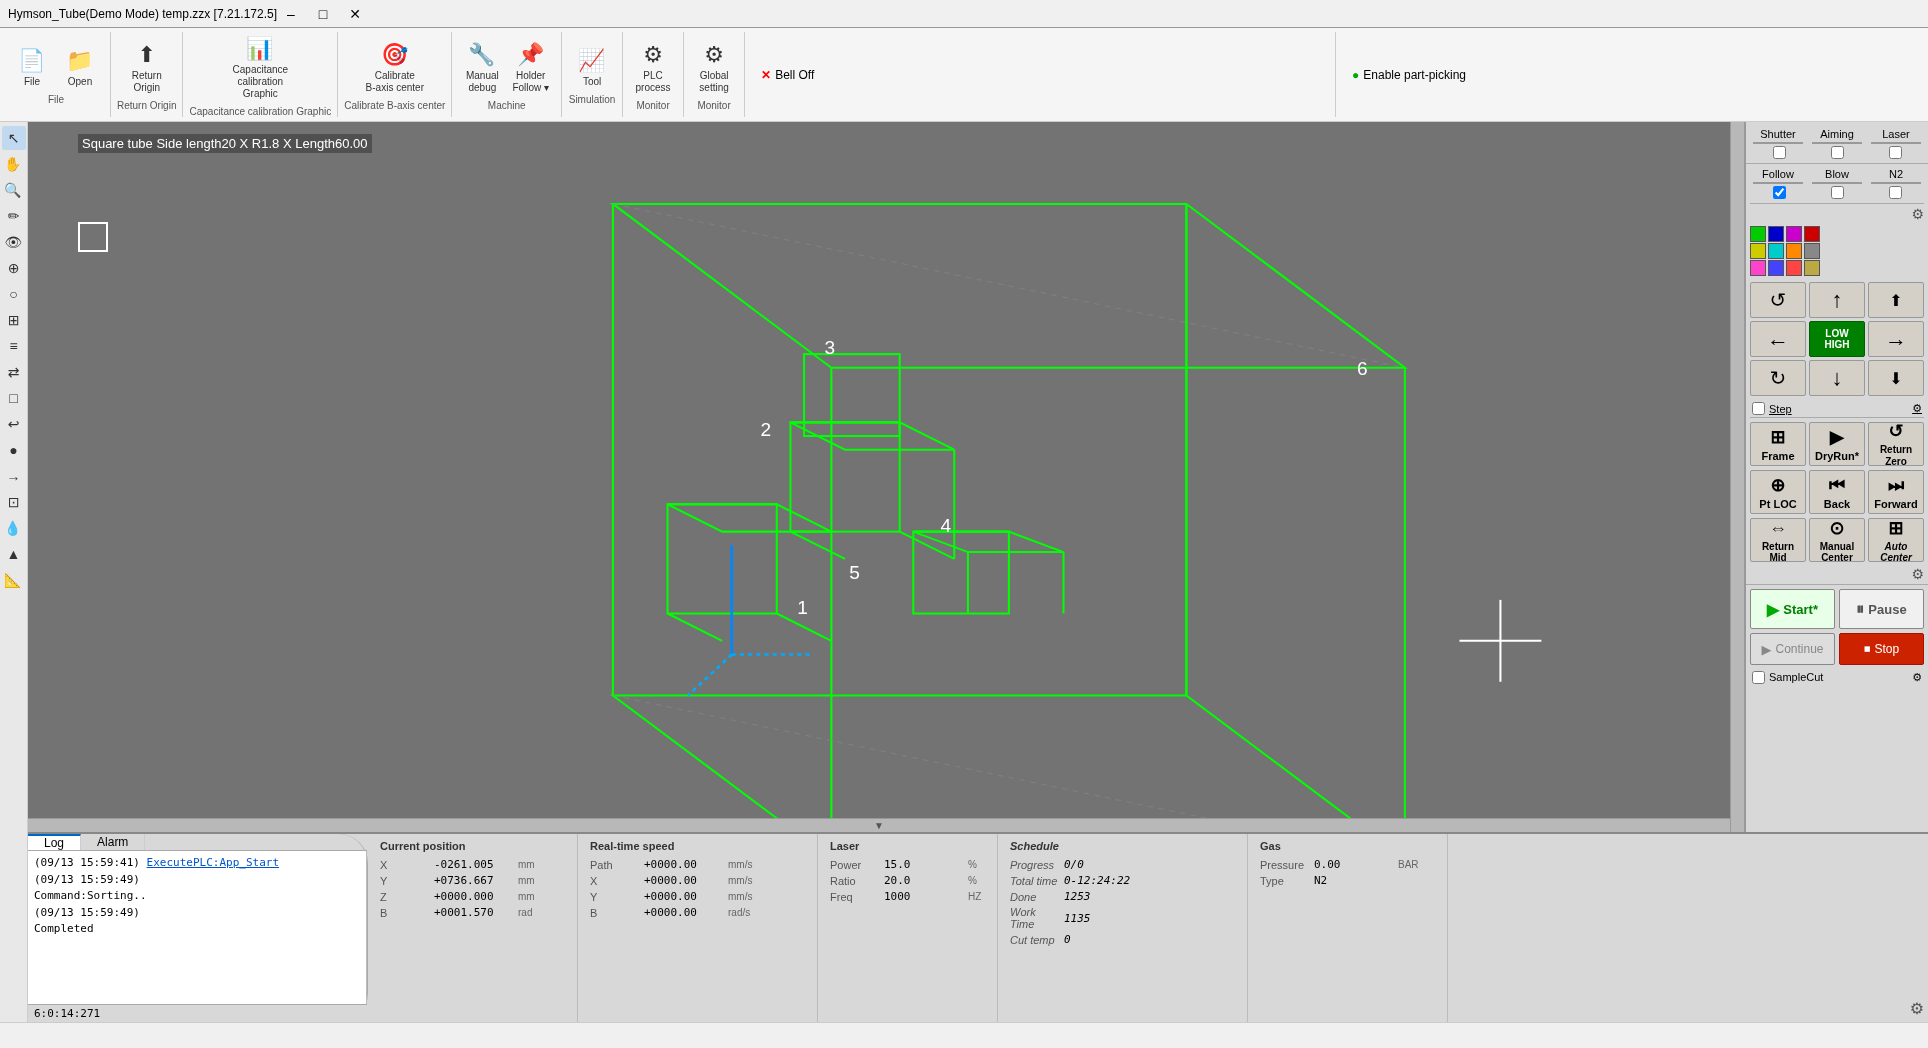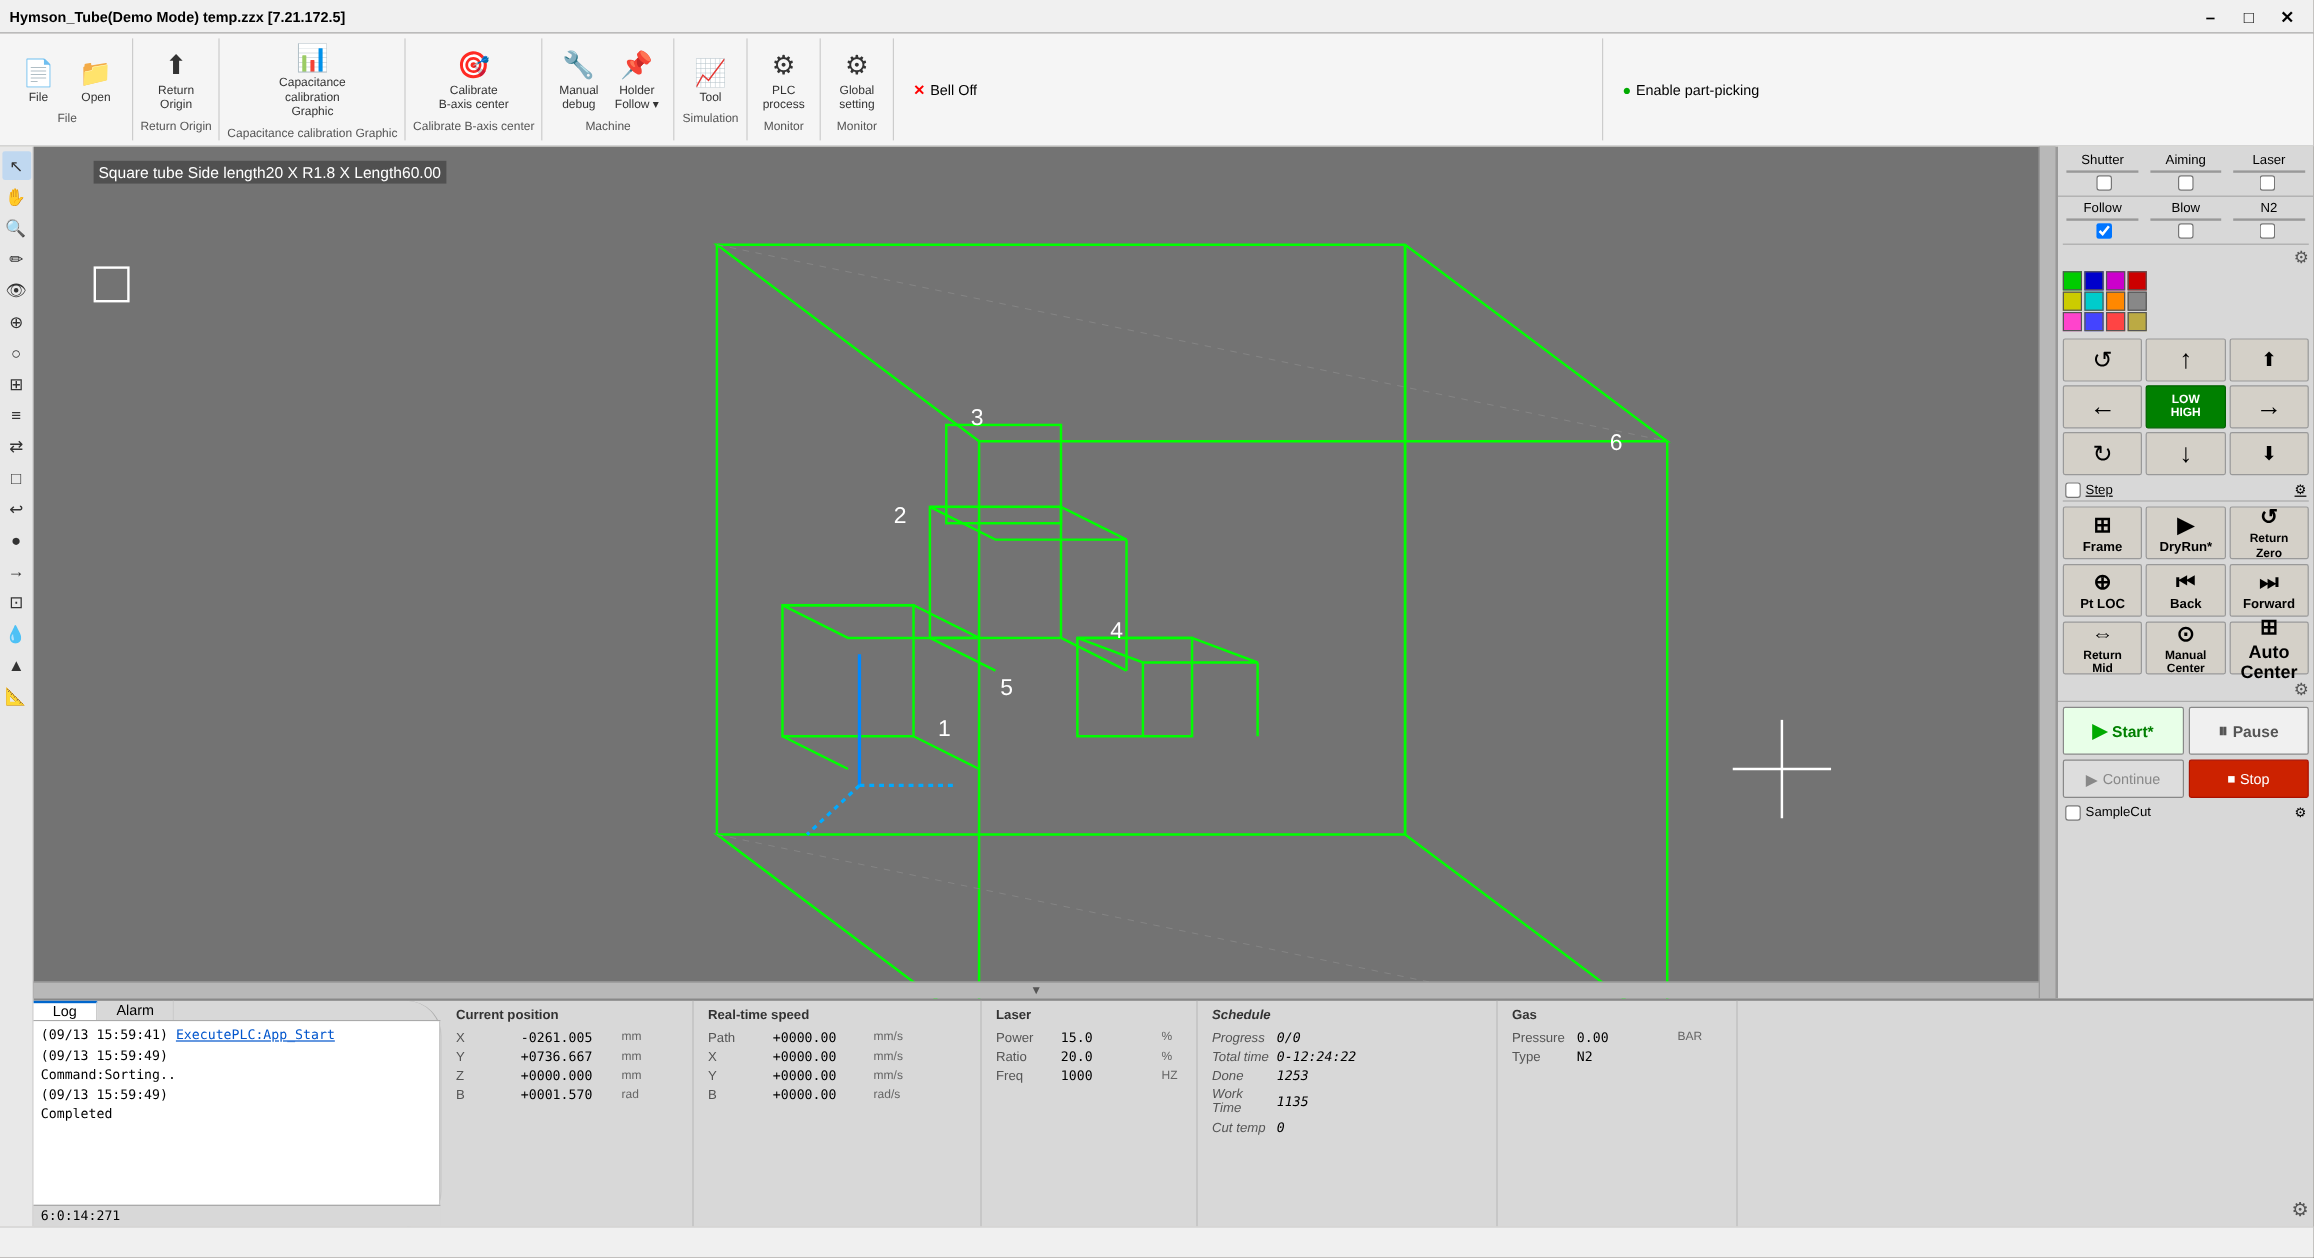--- a/index.html
+++ b/index.html
@@ -1,22 +1,22 @@
 <!DOCTYPE html>
 <html><head>
   <meta charset="utf-8">
   <style>
     * { margin: 0; padding: 0; box-sizing: border-box; }
     body { width: 1928px; height: 1048px; background: #d4d0c8; font-family: 'Segoe UI', Tahoma, sans-serif; font-size: 12px; overflow: hidden; }
 
     
     #titlebar {
       width: 100%; height: 28px; background: #f0f0f0;
-      display: flex; align-items: center; justify-content: space-between;
-      border-bottom: 1px solid #999; padding: 0 8px; font-weight: bold;
+      display: flex; align-items: center; 
+      border-bottom: 1px solid #999; padding: 0 8px;
     }
     #titlebar .controls { display: flex; gap: 4px; }
     #titlebar .controls span {
       width: 28px; height: 22px; display: flex; align-items: center; justify-content: center;
       cursor: pointer; font-size: 14px;
     }
 
     
     #toolbar {
       width: 100%; height: 94px; background: #f5f5f5;
@@ -350,21 +350,21 @@
         </svg>
 
         <div style="position:absolute; right:0; top:0; bottom:0; width:14px; background:#b8b8b8; border-left:1px solid #999;">
         </div>
 
         <div style="position:absolute; bottom:0; left:0; right:14px; height:14px; background:#b8b8b8; border-top:1px solid #999; display:flex; align-items:center; justify-content:center;">
           <span style="font-size:10px; color:#555;">▼</span>
         </div>
       </div>
 
-      <div id="right-panel" style="width:215px; background:#d8d8d8; border-left:2px solid #999; display:flex; flex-direction:column; overflow-y:auto;">
+      <div id="right-panel" style="width:184px; background:#d8d8d8; border-left:2px solid #999; display:flex; flex-direction:column; overflow-y:auto;">
 
         <div style="display:grid; grid-template-columns:repeat(3,1fr); gap:3px; padding:6px 4px 2px;">
           <div class="sal-item">
             <span>Shutter</span>
             <div class="sal-underline"></div>
           </div>
           <div class="sal-item">
             <span>Aiming</span>
             <div class="sal-underline"></div>
           </div>
@@ -502,21 +502,21 @@
           <div class="act-btn">
             <span class="act-icon">⇔</span>
             <span style="font-size:10px; text-align:center;">Return<br>Mid</span>
           </div>
           <div class="act-btn">
             <span class="act-icon">⊙</span>
             <span style="font-size:10px; text-align:center;">Manual<br>Center</span>
           </div>
           <div class="act-btn">
             <span class="act-icon">⊞</span>
-            <span style="font-size:15px; text-align:center;">Auto<br>Center</span>
+            <span style="font-size:10px; text-align:center;font-style:italic;">Auto<br>Center</span>
           </div>
         </div>
 
         <div style="display:flex; justify-content:flex-end; padding:0 4px 2px;">
           <span style="cursor:pointer; font-size:14px; color:#555;">⚙</span>
         </div>
 
         <div style="height:1px; background:#aaa;"></div>
 
         <div style="padding:4px; display:flex; gap:4px;">

